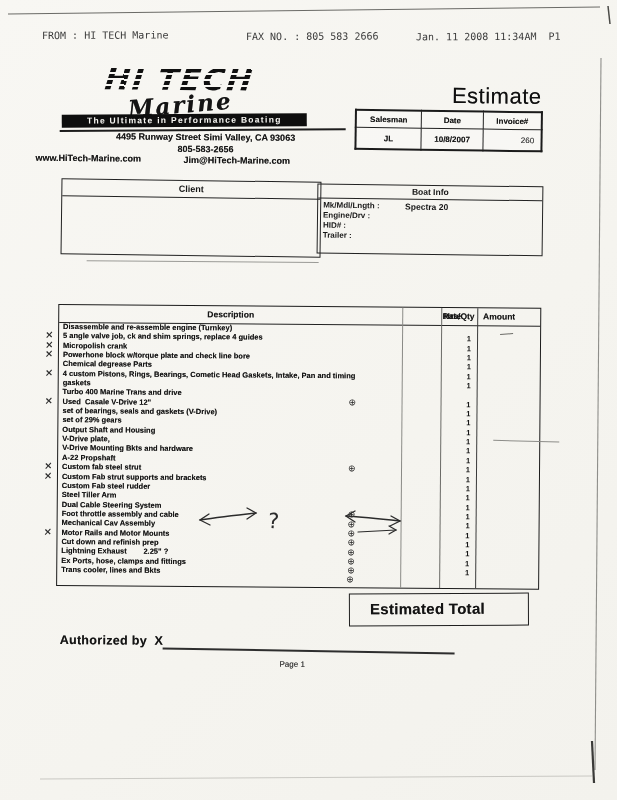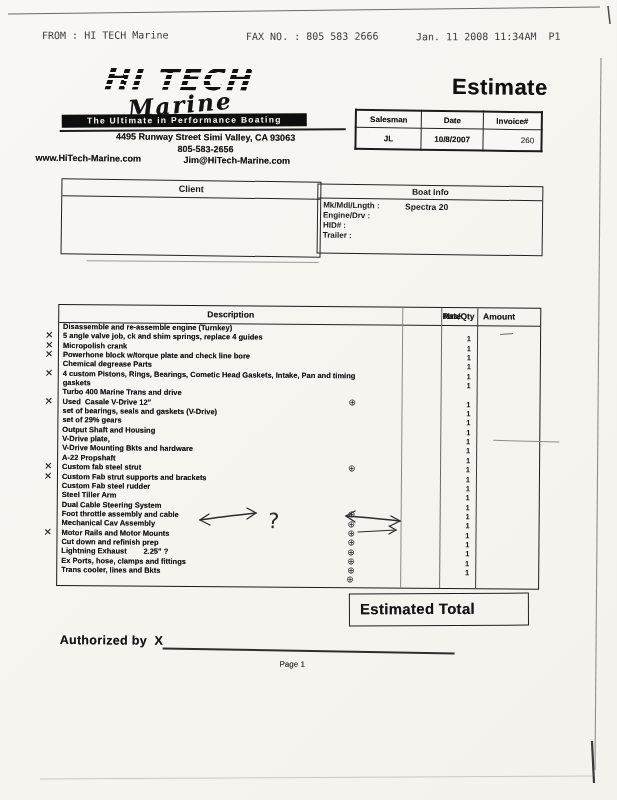--- a/index.html
+++ b/index.html
@@ -40,21 +40,21 @@
     position:absolute;left:62px;top:113px;width:245px;height:13px;background:#0e0e0e;
     color:#f7f6f2;font-size:8.5px;font-weight:bold;letter-spacing:1.3px;
     line-height:13px;text-align:center;transform:rotate(-.8deg);
   }
   .tagline-rule{position:absolute;left:60px;top:128px;width:286px;height:2px;background:#1d1d1d;transform:rotate(-.8deg);}
   .lh-address{left:66px;top:131px;width:280px;text-align:center;font-size:9px;font-weight:bold;}
   .lh-phone{left:66px;top:142.5px;width:280px;text-align:center;font-size:9px;font-weight:bold;}
   .lh-web{left:36px;top:153px;font-size:9px;font-weight:bold;}
   .lh-email{left:184px;top:154px;font-size:9px;font-weight:bold;}
   
-  .estimate-title{left:452px;top:71px;font-size:22px;font-weight:bold;letter-spacing:.5px;color:#0f0f0f;}
+  .estimate-title{left:452px;top:80px;font-size:22px;font-weight:normal;letter-spacing:.5px;color:#0f0f0f;}
   .sales-table{
     position:absolute;left:355px;top:107px;width:188px;border:2px solid #1b1b1b;
     border-collapse:collapse;transform:rotate(.35deg);background:rgba(255,255,255,.25);
   }
   .sales-table th,.sales-table td{
     border:1.6px solid #222;font-size:8px;text-align:center;
     color:#161616;text-shadow:0 0 .5px rgba(20,20,20,.5);padding:0;
   }
   .sales-table th{height:16px;font-weight:bold;}
   .sales-table td{height:20px;font-weight:bold;margin-left:26px;}
@@ -88,21 +88,21 @@
   .circle-mark{position:absolute;left:290px;top:-.5px;font-size:9px;line-height:9.35px;color:#1f1f1f;font-family:"DejaVu Sans",sans-serif;}
   .x-mark{position:absolute;left:-14px;top:-1px;font-size:10px;font-weight:bold;line-height:9.35px;color:#2a2a2a;transform:rotate(-8deg) skewX(-10deg);font-family:"DejaVu Sans",sans-serif;}
   .extra-circle{position:absolute;left:350px;top:572px;font-size:9px;color:#1f1f1f;font-family:"DejaVu Sans",sans-serif;}
   .amt-dash{position:absolute;left:502px;top:330px;width:13px;height:1.4px;background:#6b6b67;transform:rotate(-4deg);}
   .amt-line{position:absolute;left:496px;top:437px;width:66px;height:1px;background:#8d8d89;transform:rotate(1deg);}
   
   .est-total-box{
     position:absolute;left:353px;top:590px;width:178px;height:31px;border:1.7px solid #1f1f1f;
     transform:rotate(-.7deg);
   }
-  .est-total-box span{display:block;padding:6px 0 0 10px;font-size:15px;font-weight:bold;letter-spacing:.3px;color:#131313;text-shadow:0 0 .6px rgba(20,20,20,.6);}
+  .est-total-box span{display:block;padding:6px 0 0 20px;font-size:15px;font-weight:bold;letter-spacing:.3px;color:#131313;text-shadow:0 0 .6px rgba(20,20,20,.6);}
   .authorized{left:64px;top:633px;font-size:12.5px;font-weight:bold;letter-spacing:.3px;color:#141414;white-space:pre;}
   .auth-line{position:absolute;left:167px;top:648px;width:292px;height:1.6px;background:#2e2e2e;transform:rotate(.5deg);}
   .page-num{left:284px;top:658px;font-size:8px;color:#333;}
   
   svg.overlay{position:absolute;inset:0;pointer-events:none;}
 </style>
 </head>
 <body>
 
 <div class="page">

